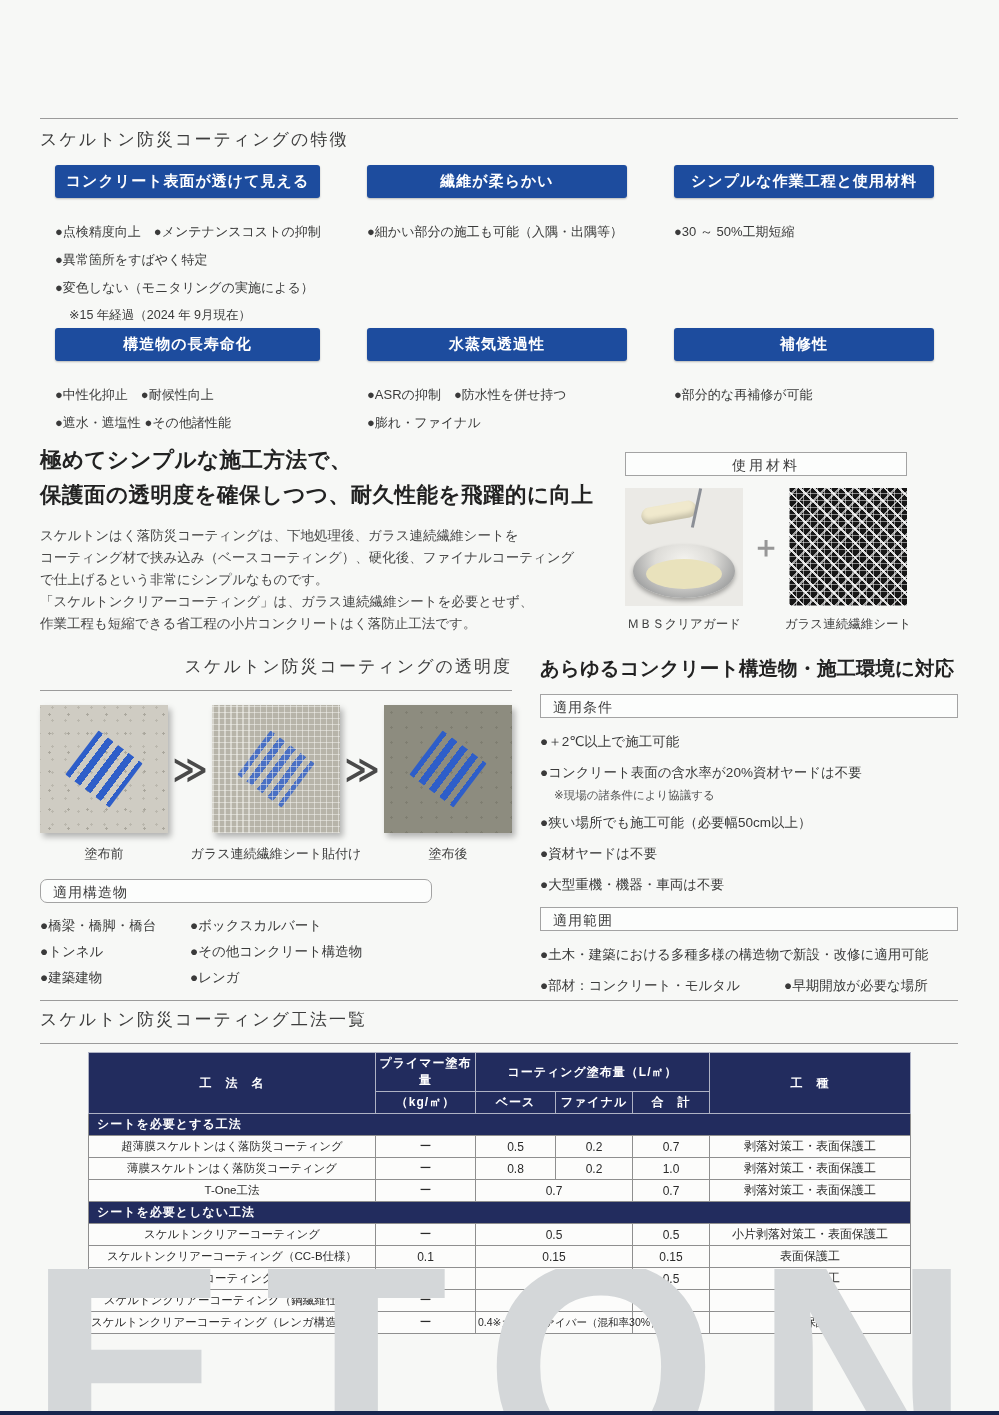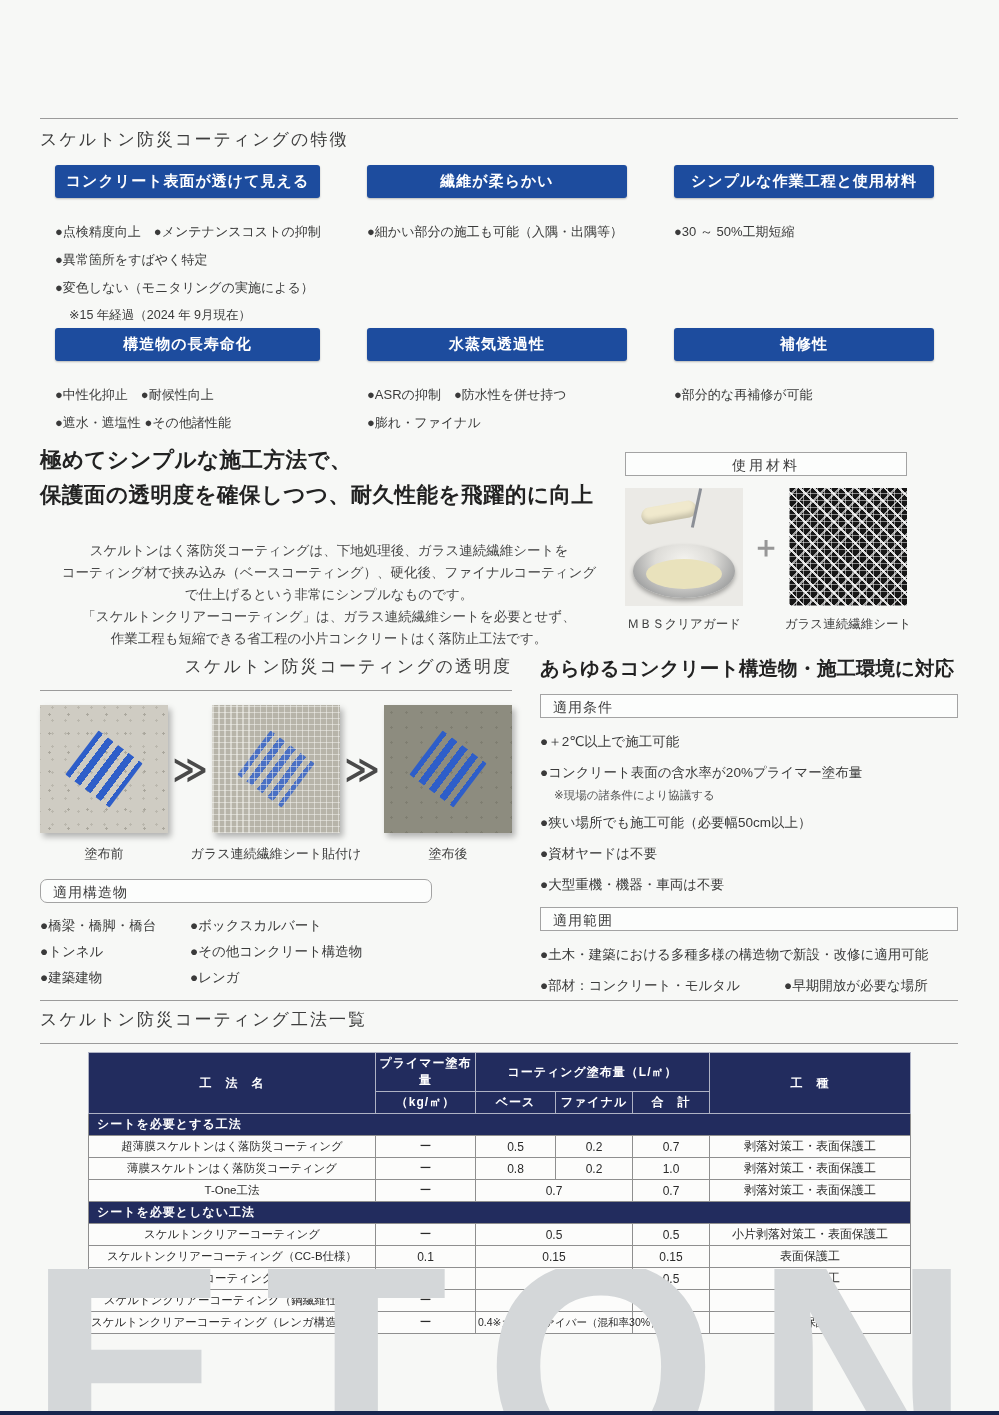--- a/index.html
+++ b/index.html
@@ -18,21 +18,21 @@
         display:flex;align-items:center;justify-content:center;letter-spacing:1px;
         box-shadow:0 1px 2px rgba(0,0,0,.25);}
   .fbody{margin-top:20px;}
   .fline{font-size:13px;color:#3a3a3a;line-height:28px;white-space:nowrap;}
   .fnote{font-size:12.5px;color:#3a3a3a;line-height:26px;padding-left:14px;white-space:nowrap;}
 
   
   .sec-intro{position:absolute;top:443px;left:40px;width:578px;}
   .intro-h{font-family:"Liberation Serif","DejaVu Serif",serif;font-size:21.5px;font-weight:600;
            color:#222;line-height:35px;letter-spacing:.5px;}
-  .intro-p{margin-top:27px;font-size:13.5px;line-height:22px;color:#484848;white-space:pre-line;text-align:center;}
+  .intro-p{margin-top:12px;font-size:13.5px;line-height:22px;color:#484848;white-space:pre-line;}
 
   
   .sec-materials{position:absolute;top:452px;left:625px;width:282px;}
   .label-box{border:1px solid #a3a3a3;background:rgba(255,255,255,.65);height:24px;line-height:24px;
              font-size:14px;color:#3d3d3d;box-sizing:border-box;}
   .mat-label{text-align:center;letter-spacing:3px;}
   .mat-row{margin-top:12px;display:flex;align-items:center;justify-content:space-between;}
   .photo{width:118px;height:118px;position:relative;overflow:hidden;}
   .photo.mbs{background:#ebeae6;}
   .roller{position:absolute;top:16px;left:16px;width:56px;height:17px;background:#f0e9cd;
@@ -233,21 +233,21 @@
       <div>●建築建物</div>
       <div>●レンガ</div>
     </div>
   </section>
 
   <section class="sec-env">
     <div class="env-h">あらゆるコンクリート構造物・施工環境に対応</div>
     <div class="label-box env-box">適用条件</div>
     <div class="env-list">
       <div class="env-li">●＋2℃以上で施工可能</div>
-      <div class="env-li">●コンクリート表面の含水率が20%プライマー塗布量</div>
+      <div class="env-li">●コンクリート表面の含水率が20%資材ヤードは不要</div>
       <div class="env-note">※現場の諸条件により協議する</div>
       <div class="env-li">●狭い場所でも施工可能（必要幅50cm以上）</div>
       <div class="env-li">●資材ヤードは不要</div>
       <div class="env-li">●大型重機・機器・車両は不要</div>
     </div>
     <div class="label-box env-box">適用範囲</div>
     <div class="env-list">
       <div class="env-li">●土木・建築における多種多様の構造物で新設・改修に適用可能</div>
       <div class="env-li range-pair">
         <span>●部材：コンクリート・モルタル</span>

